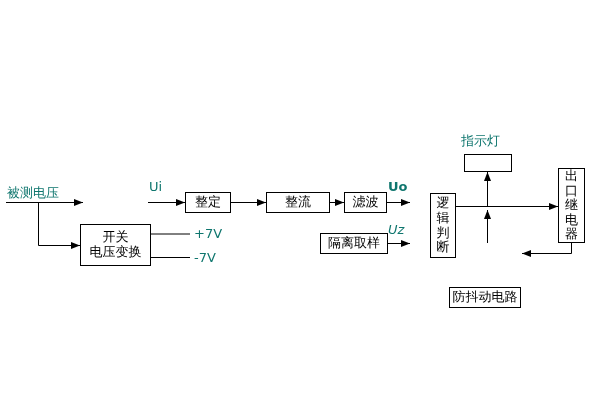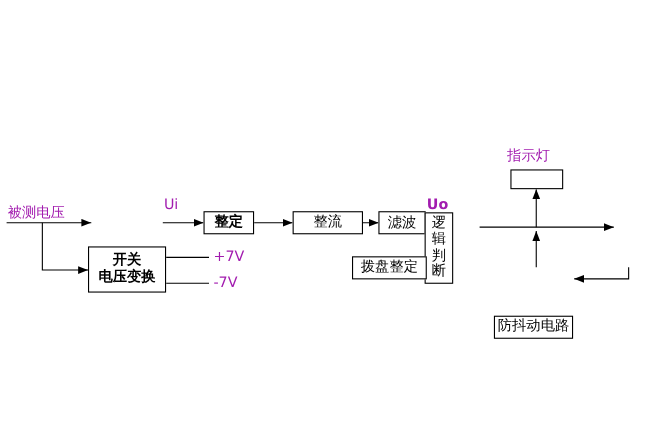--- a/index.html
+++ b/index.html
@@ -28,31 +28,31 @@
       border: 1px solid #000000;
       background: #ffffff;
       display: flex;
       align-items: center;
       justify-content: center;
       text-align: center;
       font-size: 13px;
       line-height: 1.15;
       box-sizing: border-box;
     }
-    .pre { white-space: pre-line; font-weight: bold; }
+    .pre { white-space: pre-line; }
     .vbox {
       line-height: 1.12;
       padding: 0 5px;
       word-break: break-all;
     }
     .lbl {
       position: absolute;
       font-size: 13px;
       white-space: nowrap;
-      color: #a21caf;
+      color: #0f766e;
     }
   </style>
 </head>
 <body>
 
 <div class="canvas">
 
   <svg class="wires" viewBox="0 0 600 400" xmlns="http://www.w3.org/2000/svg">
     <defs>
       <marker id="arrow" markerUnits="userSpaceOnUse" markerWidth="9" markerHeight="7" viewBox="0 0 9 7" refX="9" refY="3.5" orient="auto">
@@ -78,31 +78,32 @@
 
   <div class="lbl" style="left:7px; top:184px;">被测电压</div>
   <div class="lbl" style="left:149px; top:179px;">Ui</div>
   <div class="lbl" style="left:388px; top:179px;font-weight:bold;">Uo</div>
   <div class="lbl" style="left:388px; top:222px;font-style:italic;">Uz</div>
   <div class="lbl" style="left:194px; top:226px;">+7V</div>
   <div class="lbl" style="left:194px; top:250px;">-7V</div>
   <div class="lbl" style="left:461px; top:132px;">指示灯</div>
 
 
-  <div class="box" style="left:185px; top:192px; width:46px; height:21px;font-weight:bold;">整定</div>
+  <div class="box" style="left:185px; top:192px; width:46px; height:21px;">整定</div>
 
   <div class="box" style="left:266px; top:192px; width:64px; height:21px;">整流</div>
 
   <div class="box" style="left:344px; top:192px; width:43px; height:21px;font-family:Liberation Serif, serif;">滤波</div>
 
-  <div class="box vbox" style="left:386px; top:193px; width:26px; height:65px;">逻辑判断</div>
+  <div class="box vbox" style="left:430px; top:193px; width:26px; height:65px;">逻辑判断</div>
 
-  <div class="box" style="left:320px; top:233px; width:68px; height:21px;">拨盘整定</div>
+  <div class="box" style="left:320px; top:233px; width:68px; height:21px;">隔离取样</div>
 
   <div class="box pre" style="left:80px; top:224px; width:71px; height:42px;">开关
 电压变换</div>
 
   <div class="box" style="left:464px; top:154px; width:48px; height:18px;"></div>
 
   <div class="box" style="left:449px; top:243px; width:72px; height:21px;margin-top:44px;">防抖动电路</div>
 
+  <div class="box vbox" style="left:558px; top:168px; width:27px; height:75px;">出口继电器</div>
 
 </div>
 
 </body></html>

